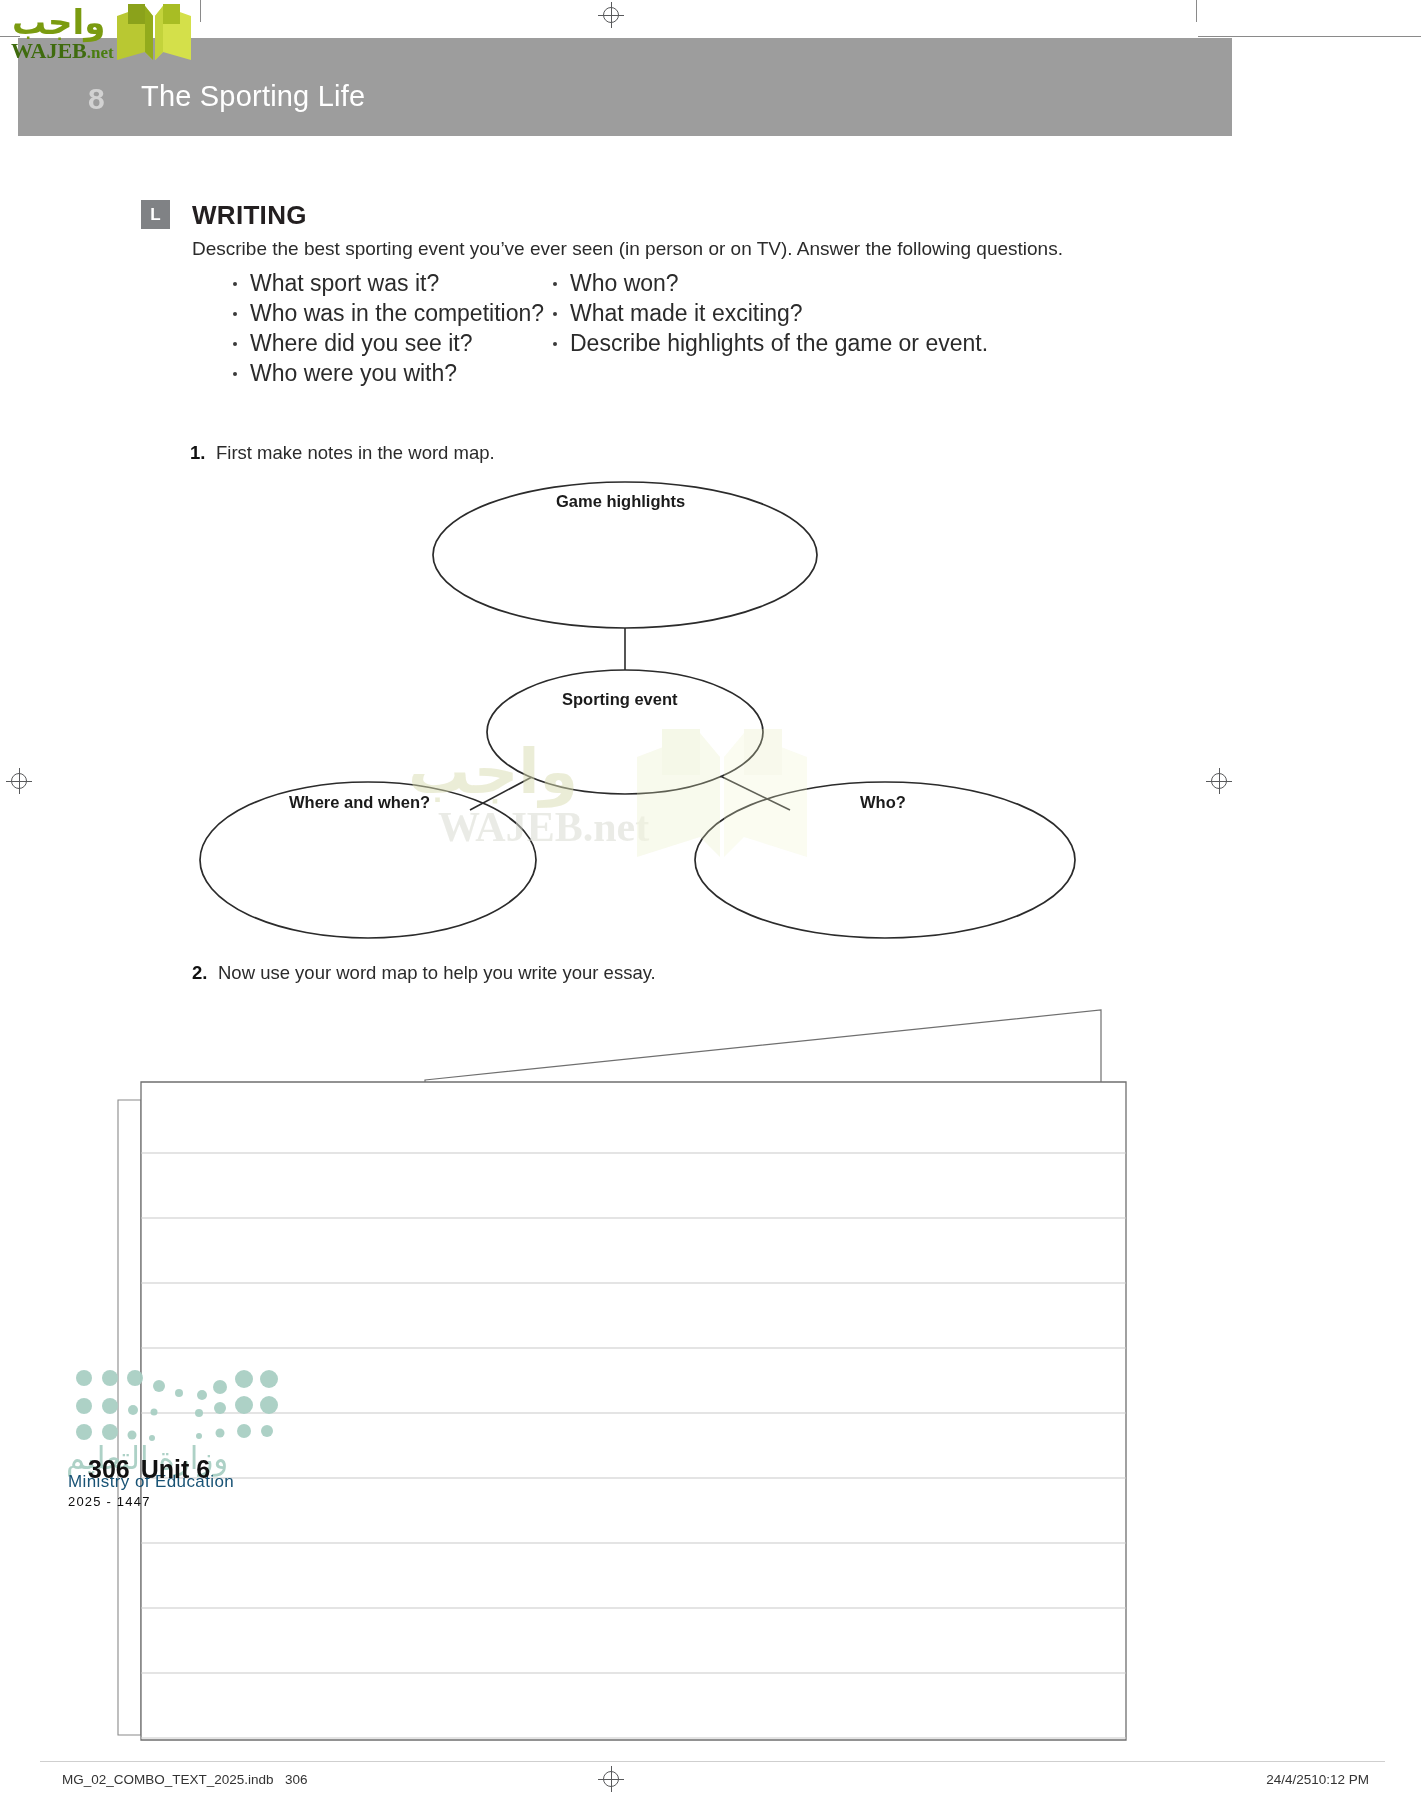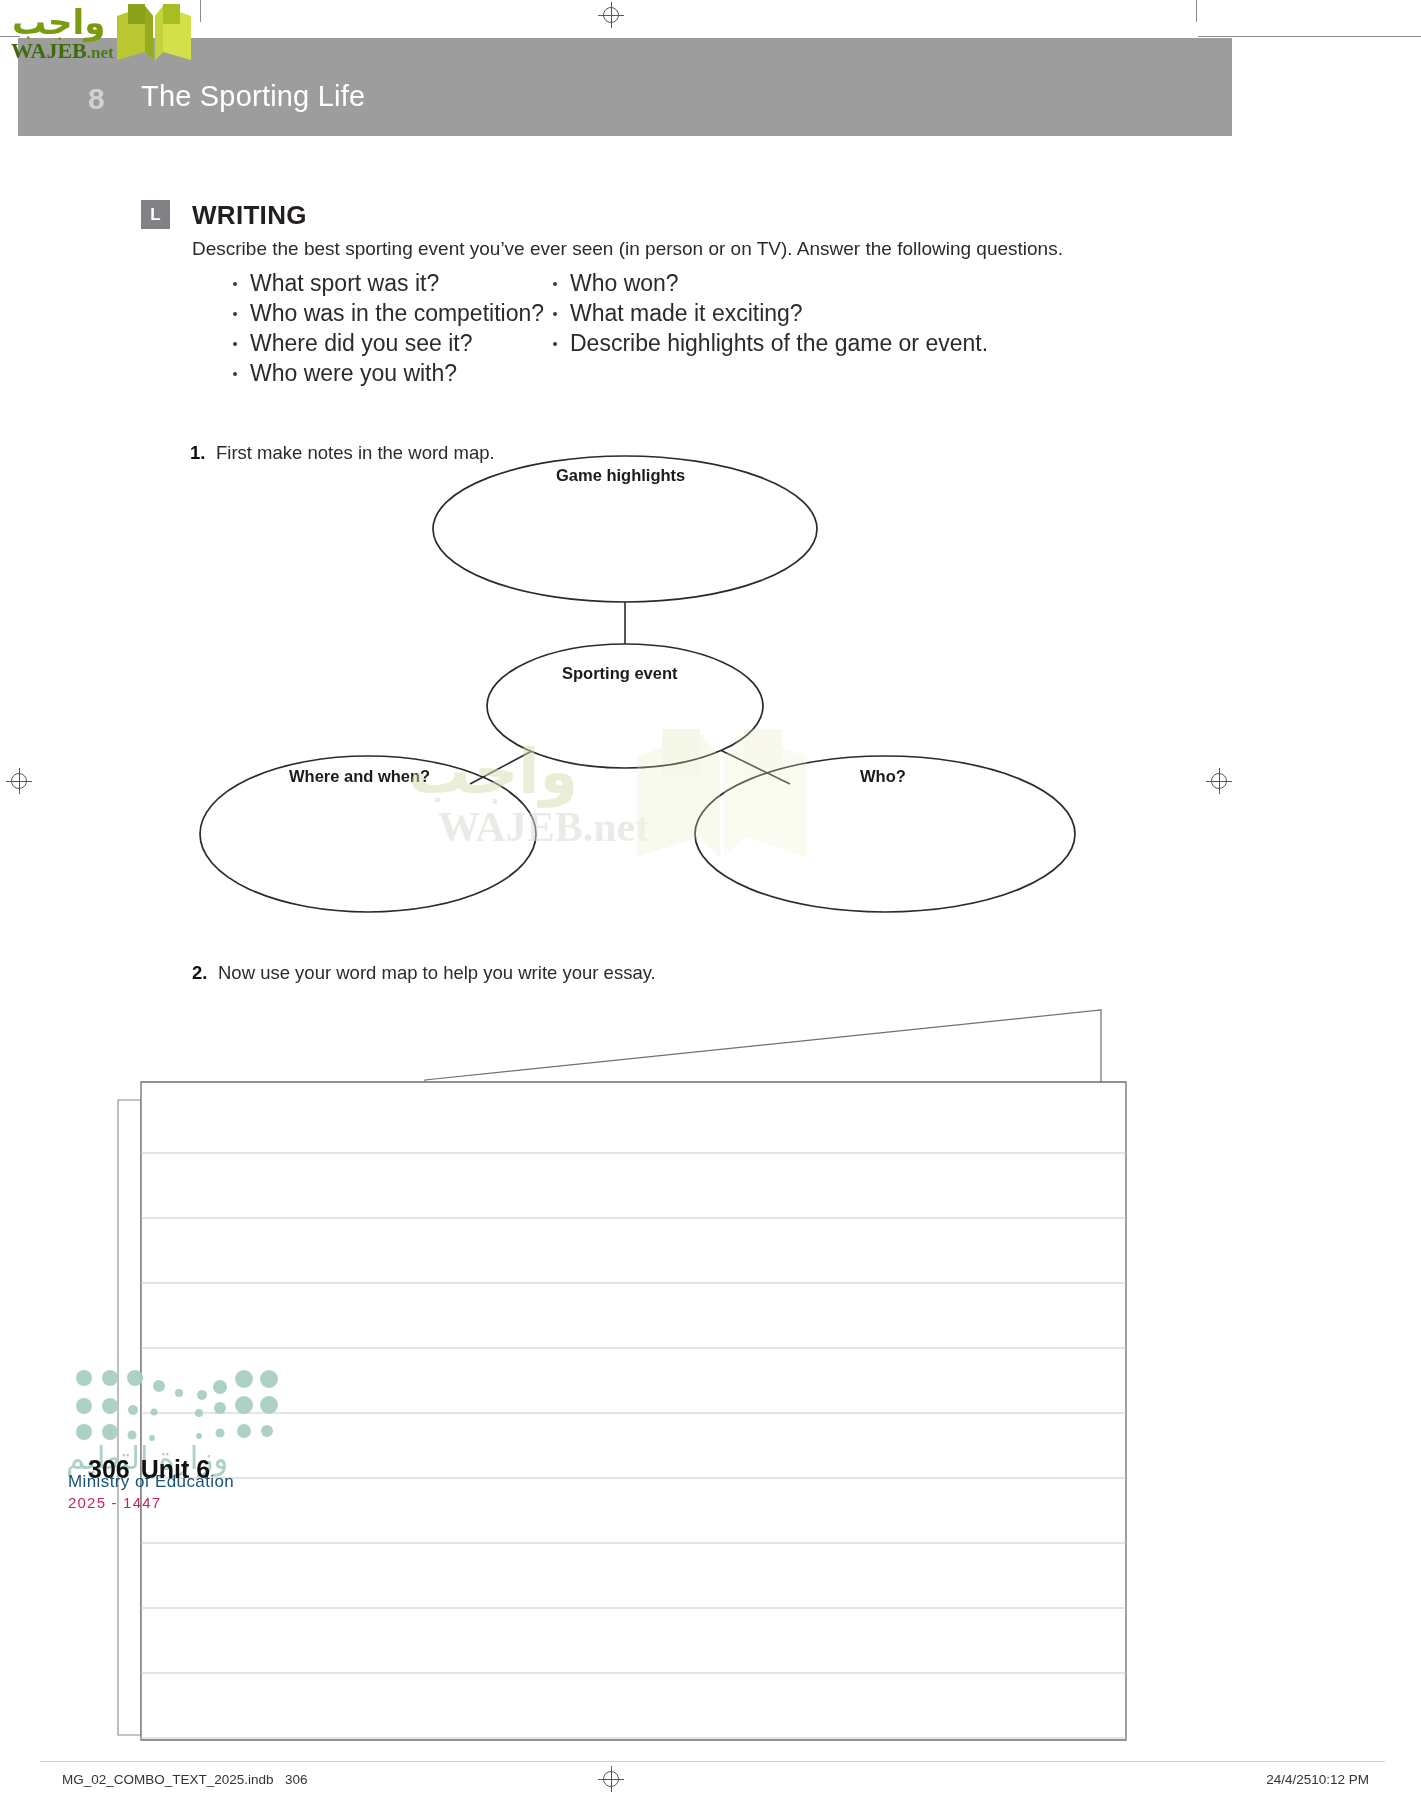--- a/index.html
+++ b/index.html
@@ -76,21 +76,21 @@
     width:4px; height:4px; border-radius:50%; background:#3a3a3a;
   }
 
   
   .step { position:absolute; font-size:18.5px; color:#2b2b2b; }
   .step .n { font-weight:700; color:#111; display:inline-block; width:26px; }
   .step-1 { left:190px; top:442px; }
   .step-2 { left:192px; top:962px; }
 
   
-  .wordmap { position:absolute; left:0px; top:444px; width:1421px; height:480px; }
+  .wordmap { position:absolute; left:0px; top:470px; width:1421px; height:480px; }
   .wordmap svg { position:absolute; left:0; top:0; }
   .oval-label {
     position:absolute; font-size:16.5px; font-weight:700; color:#1b1b1b;
     white-space:nowrap;
   }
 
   
   .wm-center {
     position:absolute; left:400px; top:735px; width:260px; height:130px;
     opacity:.5; pointer-events:none;
@@ -112,21 +112,21 @@
   .moe { position:absolute; left:66px; top:1362px; width:230px; height:150px; opacity:.95; }
   .moe-ar {
     position:absolute; left:0px; top:78px; font-size:31px; color:#a9cfc4;
     direction:rtl; font-family:"DejaVu Sans", sans-serif; letter-spacing:1px;
   }
   .moe-en {
     position:absolute; left:2px; top:110px; font-size:17px; color:#0c4a6e;
     letter-spacing:.4px;
   }
   .moe-yr {
-    position:absolute; left:2px; top:132px; font-size:15px; color:#be185d;
+    position:absolute; left:2px; top:132px; font-size:13px; color:#000000;
     letter-spacing:1.2px;
   }
 
   
   .folio { position:absolute; left:88px; top:1455px; font-size:25px; font-weight:700; color:#111; }
   .folio .sep { display:inline-block; width:11px; }
 
   
   .footer-rule { position:absolute; left:40px; top:1761px; width:1345px; height:1px; background:#cfcfcf; }
   .footer-left {

